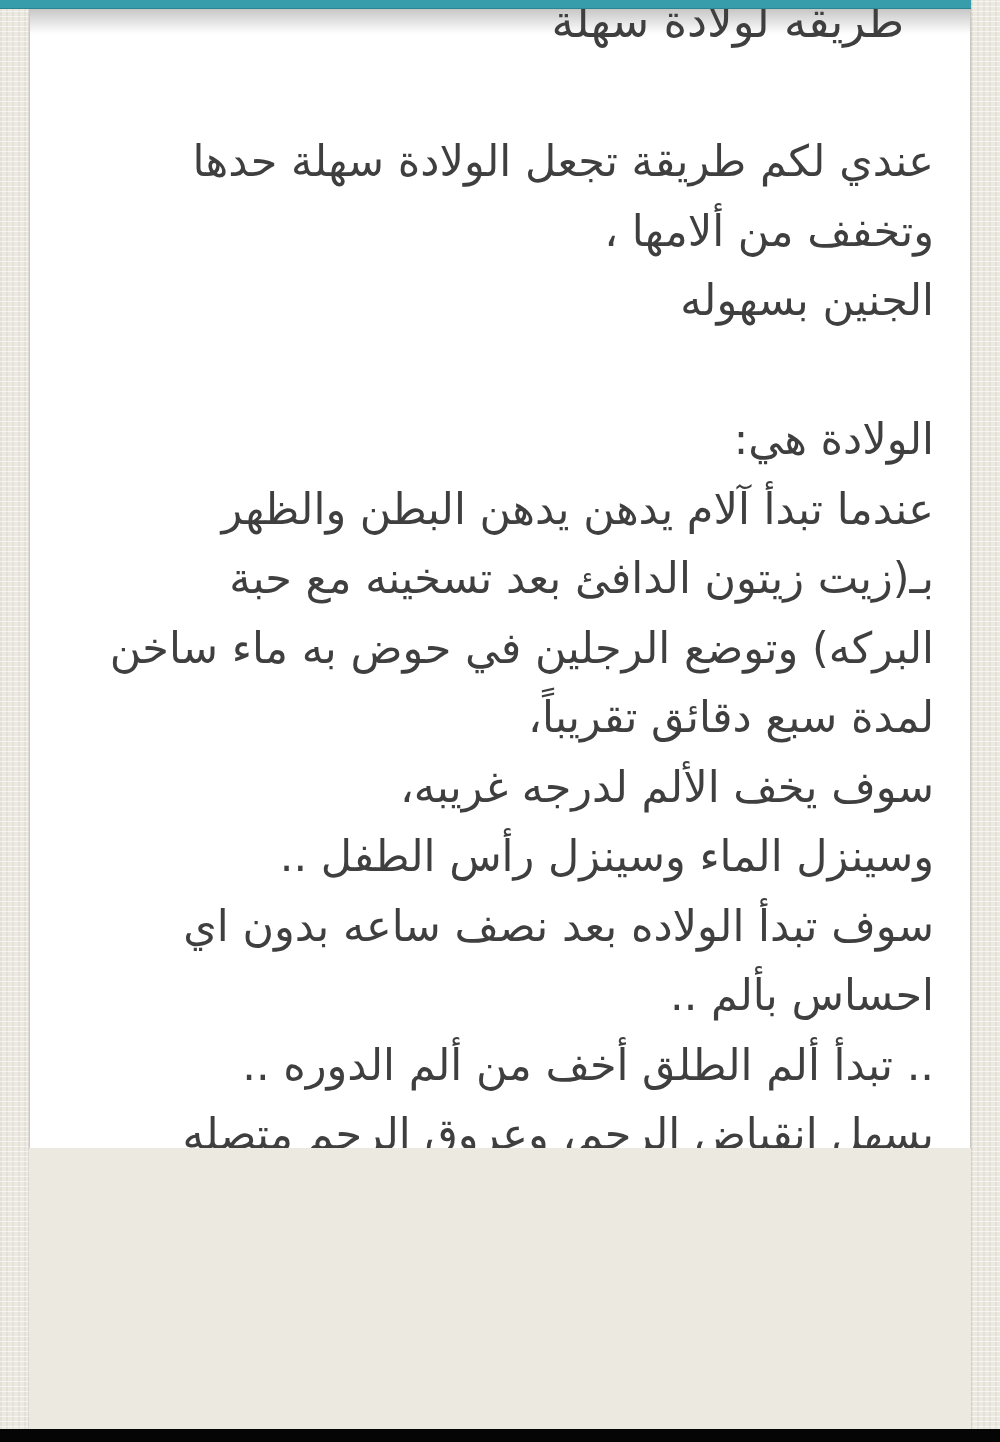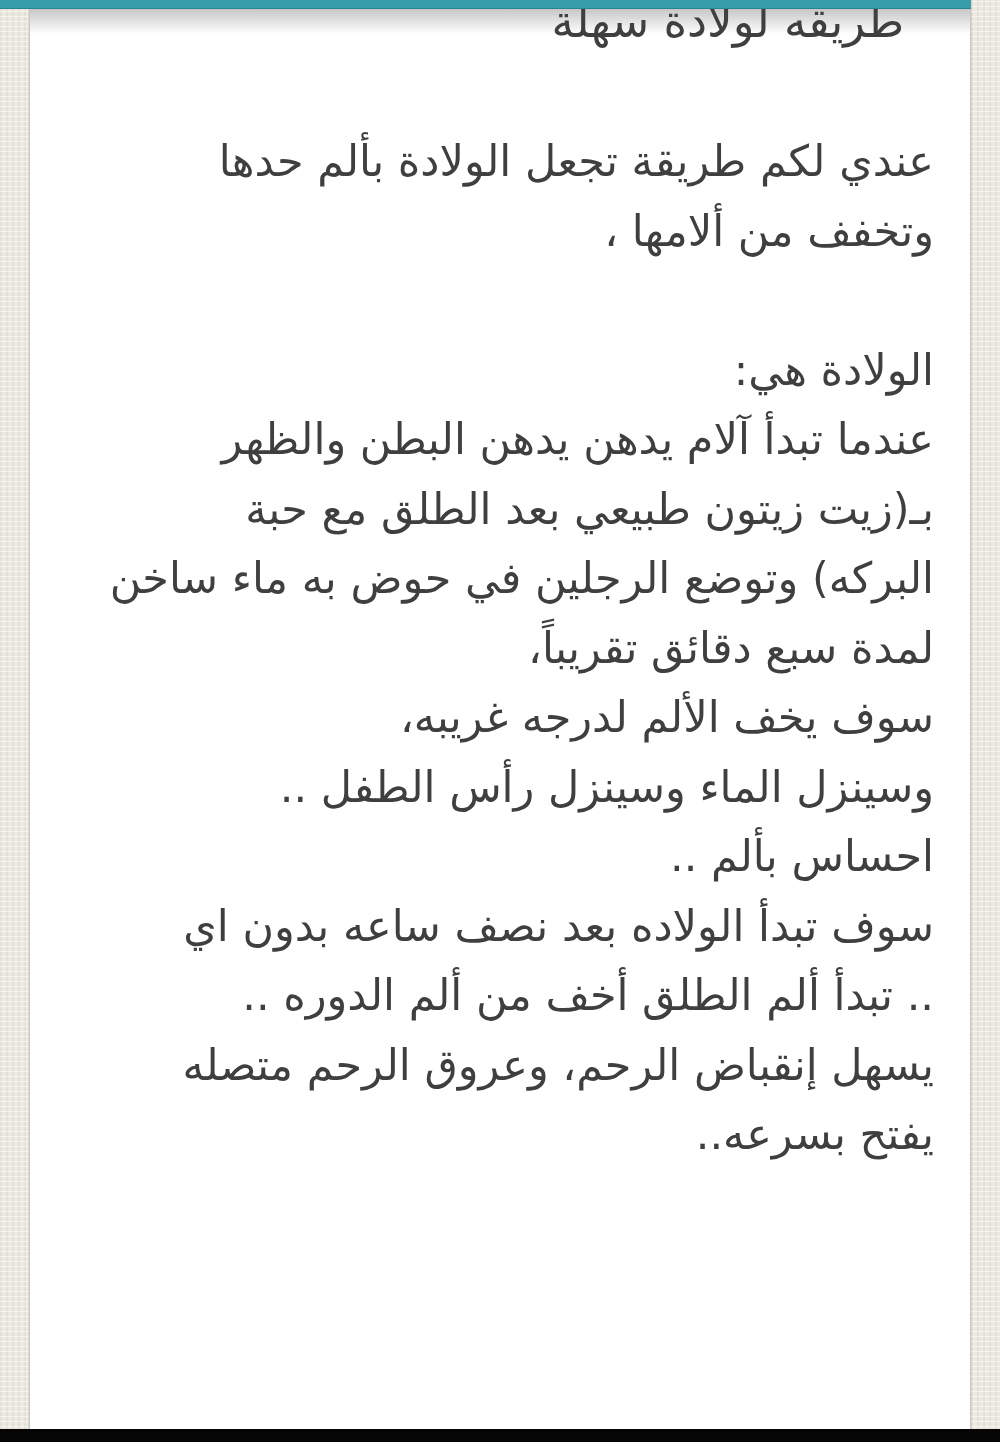--- a/index.html
+++ b/index.html
@@ -29,21 +29,21 @@
   }
   .strip-left  { left: 0;  box-shadow: inset -1px 0 0 rgba(0,0,0,.07); }
   .strip-right { right: 0; box-shadow: inset  1px 0 0 rgba(0,0,0,.07); }
 
   
   .card {
     position: absolute;
     left: 29px;
     top: 0;
     width: 942px;
-    height: 1442px;
+    height: 1148px;
     background: var(--card, #FFFFFF);
     border-left: 1px solid #cbc8c1;
     border-right: 1px solid #cbc8c1;
     box-sizing: border-box;
     overflow: hidden;
     z-index: 2;
   }
   
   .shadow-top {
     position: absolute;
@@ -104,32 +104,33 @@
 <body>
 
 <div class="screen" style="--teal: #379DAB; --bg: #ECE9E1; --card: #FFFFFF; --ink: #3F3F3F; --bottom: #050505;">
   <div class="strip strip-left"></div>
   <div class="strip strip-right"></div>
 
   <div class="card">
     <div class="shadow-top"></div>
     <div class="title">طريقه لولادة سهلة</div>
     <div class="body">
-        <div class="line">عندي لكم طريقة تجعل الولادة بألم حدها</div>
+        <div class="line">عندي لكم طريقة تجعل الولادة سهلة حدها</div>
         <div class="line">وتخفف من ألامها ،</div>
+        <div class="line">الجنين بسهوله</div>
         <div class="line"></div>
         <div class="line">الولادة هي:</div>
         <div class="line">عندما تبدأ آلام يدهن يدهن البطن والظهر</div>
-        <div class="line">بـ(زيت زيتون طبيعي بعد الطلق مع حبة</div>
+        <div class="line">بـ(زيت زيتون الدافئ بعد تسخينه مع حبة</div>
         <div class="line">البركه) وتوضع الرجلين في حوض به ماء ساخن</div>
         <div class="line">لمدة سبع دقائق تقريباً،</div>
         <div class="line">سوف يخف الألم لدرجه غريبه،</div>
         <div class="line">وسينزل الماء وسينزل رأس الطفل ..</div>
+        <div class="line">سوف تبدأ الولاده بعد نصف ساعه بدون اي</div>
         <div class="line">احساس بألم ..</div>
-        <div class="line">سوف تبدأ الولاده بعد نصف ساعه بدون اي</div>
         <div class="line">.. تبدأ ألم الطلق أخف من ألم الدوره ..</div>
         <div class="line">يسهل إنقباض الرحم، وعروق الرحم متصله</div>
         <div class="line">يفتح بسرعه..</div>
       </div>
   </div>
 
   <div class="top-bar"></div>
   <div class="bottom-bar"></div>
 </div>
 

